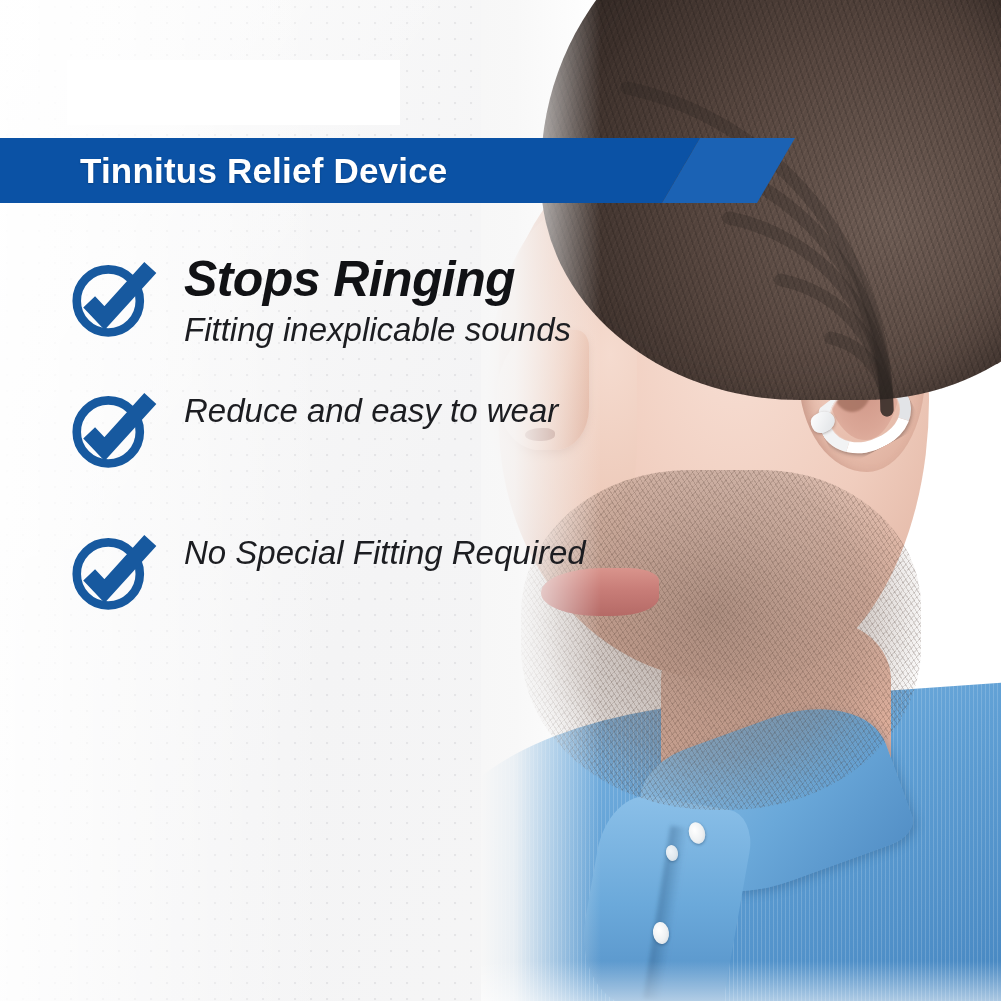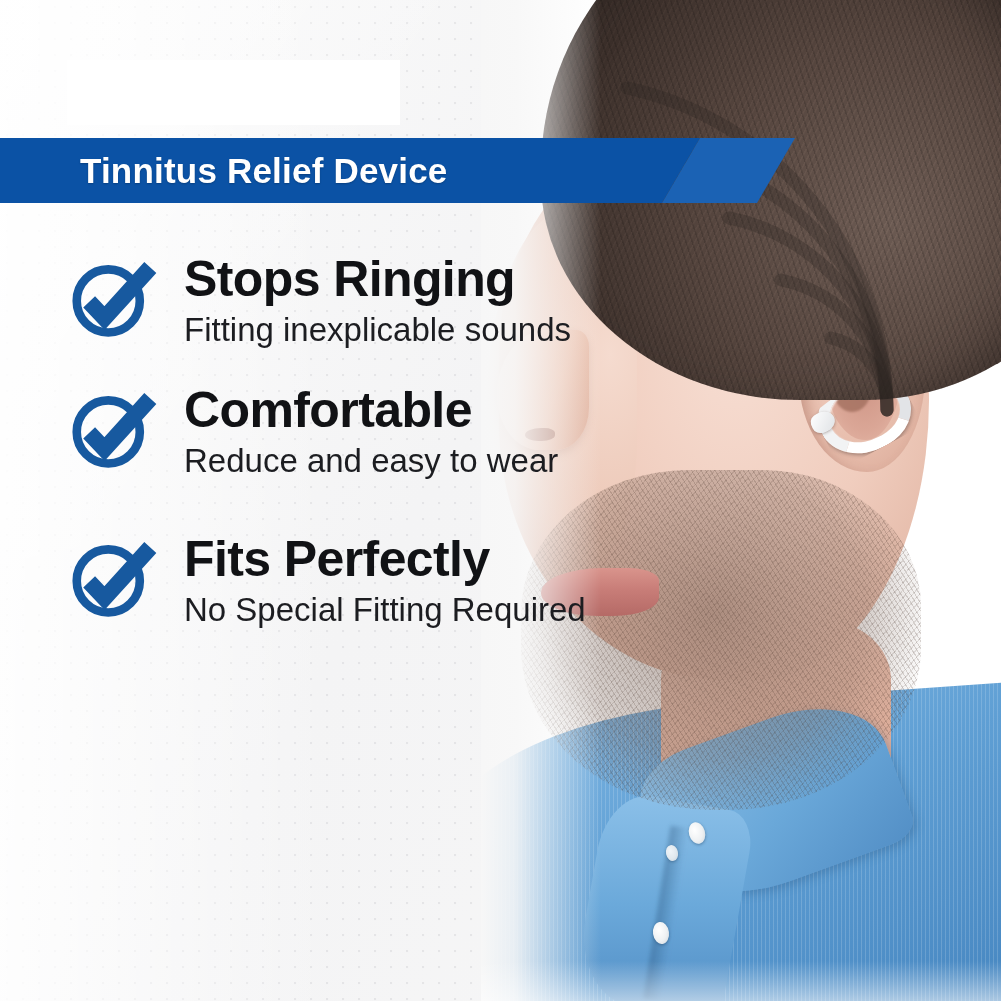--- a/index.html
+++ b/index.html
@@ -334,20 +334,21 @@
     letter-spacing: .2px;
     text-shadow: 0 1px 2px rgba(0,0,0,.22);
     white-space: nowrap;
   }
 
   
   .features {
     position: absolute;
     left: 0; top: 252px;
     width: 700px;
+    font-style: italic;
   }
   .feature {
     position: relative;
     display: flex;
     align-items: flex-start;
     margin-bottom: 26px;
     padding-left: 66px;
   }
   .feature .check-icon {
     flex: 0 0 auto;
@@ -459,31 +460,29 @@
         <div class="feature-sub">Fitting inexplicable sounds</div>
       </div>
     </div>
 
     <div class="feature f2">
       <svg class="check-icon" viewBox="0 0 100 90">
         <circle cx="44" cy="47" r="33" fill="none" stroke="#17599f" stroke-width="9"></circle>
         <path d="M24 48 L40 65 L88 12" fill="none" stroke="#17599f" stroke-width="17" stroke-linecap="butt" stroke-linejoin="miter"></path>
       </svg>
       <div class="feature-text">
-        <div class="feature-title">Comfortable</div>
         <div class="feature-sub">Reduce and easy to wear</div>
       </div>
     </div>
 
     <div class="feature f3 wide">
       <svg class="check-icon" viewBox="0 0 100 90">
         <circle cx="44" cy="47" r="33" fill="none" stroke="#17599f" stroke-width="9"></circle>
         <path d="M24 48 L40 65 L88 12" fill="none" stroke="#17599f" stroke-width="17" stroke-linecap="butt" stroke-linejoin="miter"></path>
       </svg>
       <div class="feature-text">
-        <div class="feature-title">Fits Perfectly</div>
         <div class="feature-sub">No Special Fitting Required</div>
       </div>
     </div>
 
 
   </div>
 </div>
 
 </body></html>

